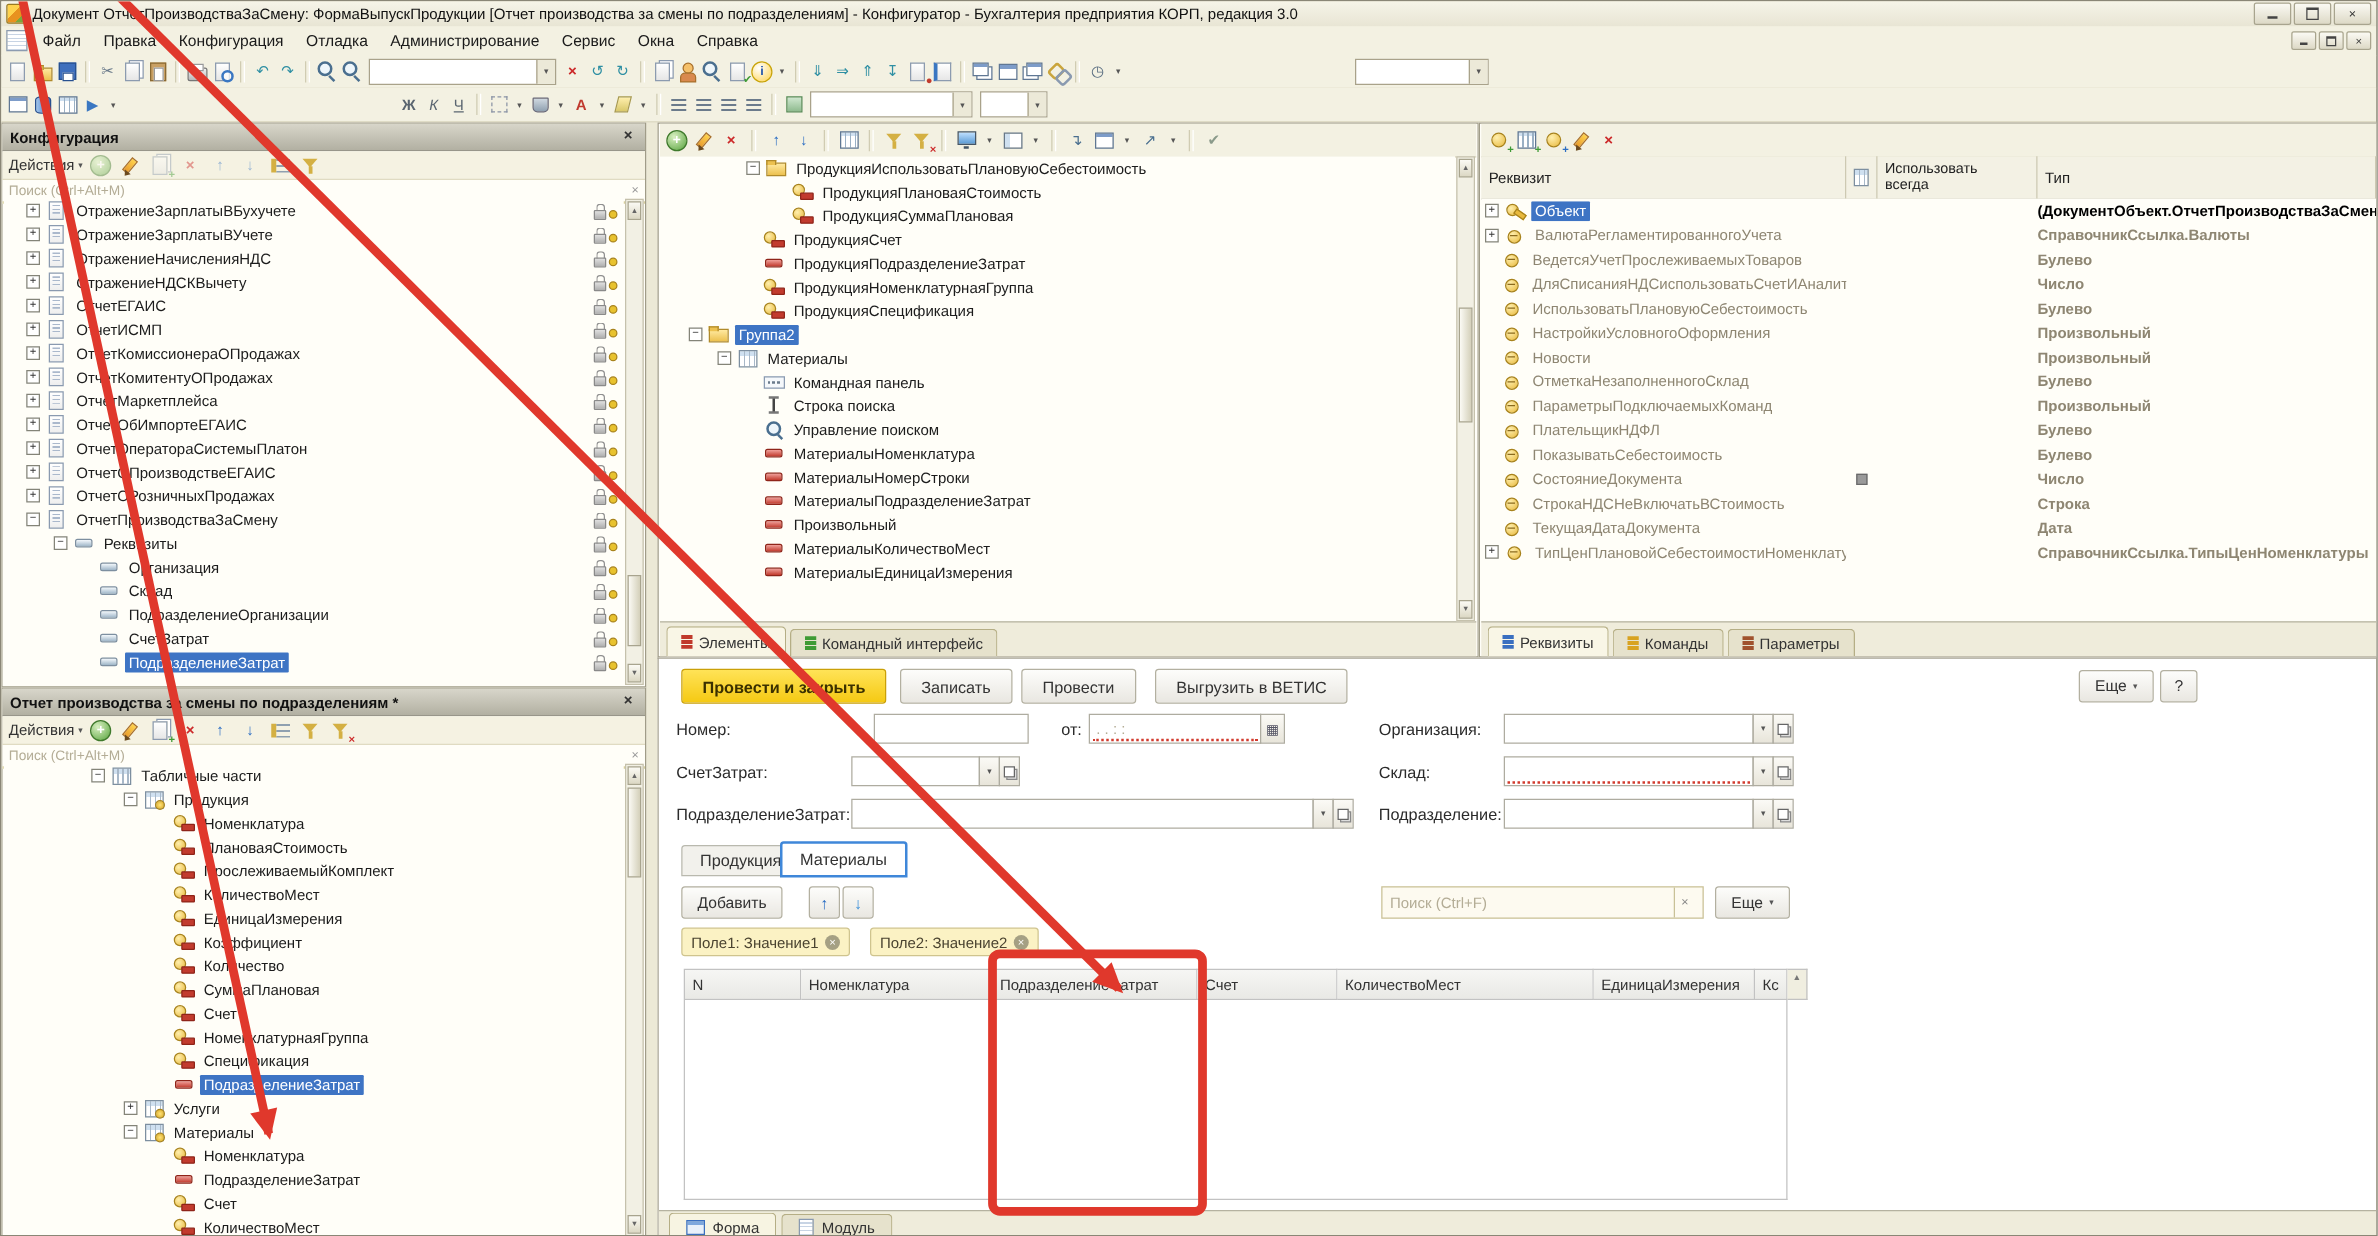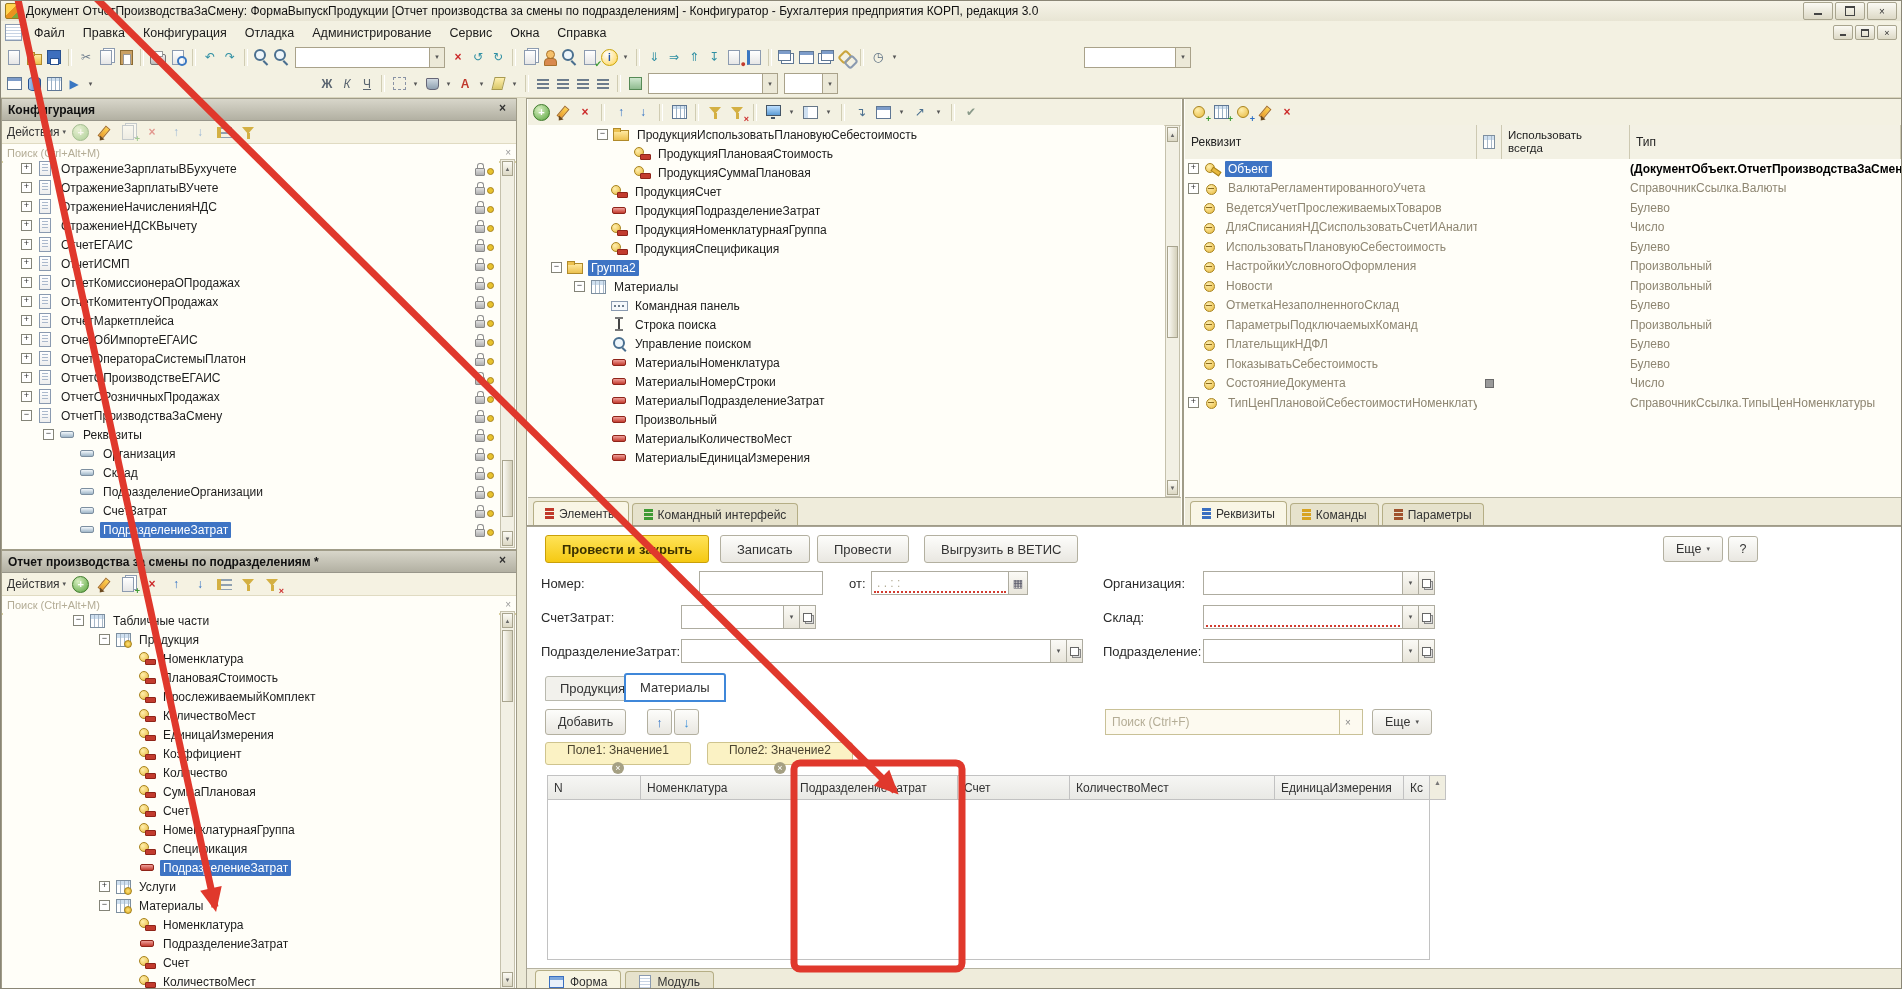--- a/index.html
+++ b/index.html
@@ -124,42 +124,42 @@
   .dic{width:10px;height:12px;border:1px solid #8a9ab0;background:repeating-linear-gradient(to bottom,#fff 0 2px,#c8d4e4 2px 3px);flex:none;}
   
   .attrhead{position:absolute;left:1px;right:1px;top:26px;height:34px;background:#f3f1e4;border-bottom:1px solid #b5b2a0;display:grid;grid-template-columns:292px 25px 128px 1fr;align-items:center;font-size:12px;color:#222;}
   .attrhead>span{height:100%;display:flex;align-items:center;padding:0 6px;border-right:1px solid #cdc9b2;box-sizing:border-box;}
   .attrhead .use{font-size:11.5px;line-height:1.12;white-space:pre-line;}
   .hgrid{width:14px;height:12px;border:1px solid #7d8fa0;background-image:repeating-linear-gradient(to right,transparent 0 3px,#a8b8c8 3px 4px),linear-gradient(to bottom,#cfe0f0 0 4px,#fff 4px);margin:0 auto;}
   #attrRows{position:absolute;left:1px;right:1px;top:60px;bottom:28px;overflow:hidden;background:#fffef8;}
   .arow{display:grid;grid-template-columns:292px 25px 128px 1fr;height:19.5px;align-items:center;font-size:12px;color:#8e8672;}
   .ac1{display:flex;align-items:center;overflow:hidden;white-space:nowrap;padding-left:3px;}
   .ac2{display:flex;justify-content:center;}
-  .ac4{overflow:hidden;white-space:nowrap;}
+  .ac4{overflow:hidden;white-space:nowrap;font-weight:bold;}
   .ac4.bold{color:#000;font-weight:bold;}
   .usq{width:7px;height:7px;background:#9a9a9a;border:1px solid #6a6a6a;}
   
   #formArea{position:absolute;left:525px;top:525px;right:0;bottom:0;background:#fff;border-left:1px solid #a8a494;border-top:1px solid #a8a494;box-sizing:border-box;}
   .btn{position:absolute;height:28px;display:inline-flex;align-items:center;justify-content:center;padding:0 16px;background:linear-gradient(#fdfdfb,#e9e7e1);border:1px solid #b3b0a0;border-radius:3px;font-size:13px;color:#333;white-space:nowrap;box-sizing:border-box;}
   .btn.primary{background:linear-gradient(#ffe357,#f5c913);border-color:#caa008;font-weight:bold;color:#3a3000;}
   .flabel{position:absolute;font-size:13px;color:#2b2b2b;white-space:nowrap;}
   .inp{position:absolute;height:24px;background:#fff;border:1px solid #aeaca0;box-sizing:border-box;font-size:12px;color:#b4ad96;display:flex;align-items:center;padding:0 5px;overflow:hidden;}
   .inp.req::after{content:"";position:absolute;left:2px;right:2px;bottom:1px;border-bottom:2px dotted #d23b2e;}
   .mbtn{position:absolute;width:17px;height:24px;background:linear-gradient(#fbfaf6,#e8e5da);border:1px solid #aeaca0;box-sizing:border-box;font-size:7px;color:#555;display:flex;align-items:center;justify-content:center;}
   .obtn::before{content:"";width:7px;height:7px;border:1px solid #666;background:#fff;box-shadow:2px 2px 0 -1px #ddd,2px 2px 0 0 #888;}
   .calbtn{position:absolute;width:20px;height:24px;background:linear-gradient(#fbfaf6,#e8e5da);border:1px solid #aeaca0;box-sizing:border-box;display:flex;align-items:center;justify-content:center;font-size:11px;color:#556;}
   .ftab{position:absolute;height:25px;display:inline-flex;align-items:center;padding:0 14px;font-size:13px;color:#333;background:#f2f1ec;border:1px solid #b9b9ae;border-radius:3px 3px 0 0;box-sizing:border-box;}
   .ftab.active{background:#fff;border:2px solid #3f87d9;height:29px;z-index:2;}
   .sbtn{position:absolute;height:26px;display:inline-flex;align-items:center;justify-content:center;padding:0 12px;background:linear-gradient(#fdfdfb,#e9e7e1);border:1px solid #b3b0a0;border-radius:3px;font-size:12.5px;color:#333;gap:5px;box-sizing:border-box;}
   .sbtn .dd{font-size:7px;color:#555;}
   .arrbtn{position:absolute;width:25px;height:26px;display:inline-flex;align-items:center;justify-content:center;background:linear-gradient(#fdfdfb,#e9e7e1);border:1px solid #b3b0a0;border-radius:3px;color:#2d6fc4;font-weight:bold;font-size:13px;box-sizing:border-box;}
   .searchbox{position:absolute;height:26px;background:#fdfaf0;border:1px solid #c9c197;display:flex;align-items:center;padding:0 6px;font-size:12px;color:#b4ad96;box-sizing:border-box;}
   .sbx{margin-left:auto;width:16px;height:24px;border-left:1px solid #c9c197;display:flex;align-items:center;justify-content:center;color:#888;font-size:10px;}
   #fChips{position:absolute;left:18px;top:215px;display:flex;gap:16px;}
-  .chip{display:inline-flex;align-items:center;gap:5px;height:21px;padding:0 21px;background:#fbf2c4;border:1px solid #cfc48e;border-radius:3px;font-size:12px;color:#4a4330;flex-direction:column;}
+  .chip{display:inline-flex;align-items:center;gap:5px;height:21px;padding:0 7px;background:#fbf2c4;border:1px solid #cfc48e;border-radius:3px;font-size:12px;color:#4a4330;}
   .chipx{width:12px;height:12px;border-radius:50%;background:#a5a083;color:#fff;font-size:9px;line-height:12px;text-align:center;}
   #tHead{position:absolute;left:20px;top:248px;display:flex;}
   .thc{height:25px;box-sizing:border-box;border:1px solid #c2c2c2;border-left:none;background:linear-gradient(#f6f6f4,#e9e9e5);font-size:12px;color:#333;display:flex;align-items:center;padding:0 6px;white-space:nowrap;overflow:hidden;flex:none;}
   .thc:first-child{border-left:1px solid #c2c2c2;}
   .tscroll{width:16px;height:25px;border:1px solid #c2c2c2;border-left:none;background:#f0eee0;font-size:7px;color:#777;display:flex;align-items:flex-start;justify-content:center;padding-top:3px;box-sizing:border-box;}
   #tBody{position:absolute;left:20px;top:273px;width:883px;height:160px;border:1px solid #c2c2c2;border-top:none;background:#fff;box-sizing:border-box;}
   .bstrip{position:absolute;left:0;right:0;top:441px;height:23px;background:#efecdb;border-top:1px solid #b5b2a0;display:flex;align-items:flex-end;padding-left:8px;gap:4px;}
   .btab{display:inline-flex;align-items:center;gap:6px;height:20px;padding:0 13px;background:#e6e2cc;border:1px solid #b5ae85;border-bottom:none;border-radius:4px 4px 0 0;font-size:12px;color:#333;}
   .btab.active{background:#f7f4e2;height:21px;}
   #overlay{position:absolute;left:0;top:0;pointer-events:none;z-index:99;}
@@ -873,20 +873,40 @@
             <span class="tlabel">СостояниеДокумента</span>
           </span>
           <span class="ac2">
             <span class="usq"></span>
           </span>
           <span class="ac3"></span>
           <span class="ac4">Число</span>
         </div>
         <div class="arow">
           <span class="ac1">
+            <span class="expsp"></span>
+            <span class="tic tic-coin"></span>
+            <span class="tlabel">СтрокаНДСНеВключатьВСтоимость</span>
+          </span>
+          <span class="ac2"></span>
+          <span class="ac3"></span>
+          <span class="ac4">Строка</span>
+        </div>
+        <div class="arow">
+          <span class="ac1">
+            <span class="expsp"></span>
+            <span class="tic tic-coin"></span>
+            <span class="tlabel">ТекущаяДатаДокумента</span>
+          </span>
+          <span class="ac2"></span>
+          <span class="ac3"></span>
+          <span class="ac4">Дата</span>
+        </div>
+        <div class="arow">
+          <span class="ac1">
             <span class="exp">+</span>
             <span class="tic tic-coin"></span>
             <span class="tlabel">ТипЦенПлановойСебестоимостиНоменклатур...</span>
           </span>
           <span class="ac2"></span>
           <span class="ac3"></span>
           <span class="ac4">СправочникСсылка.ТипыЦенНоменклатуры</span>
         </div>
       </div>
     <div id="attrTabs" class="tstrip">

